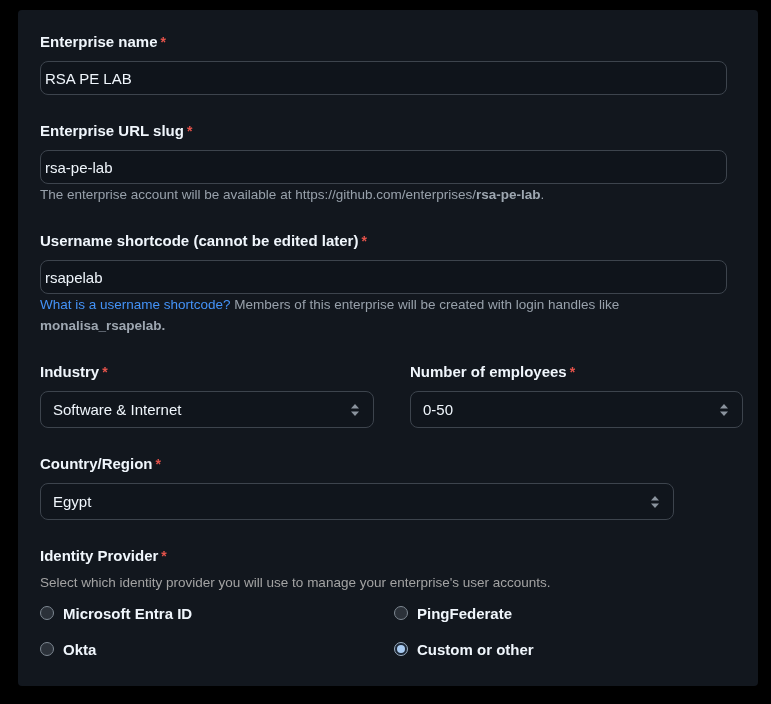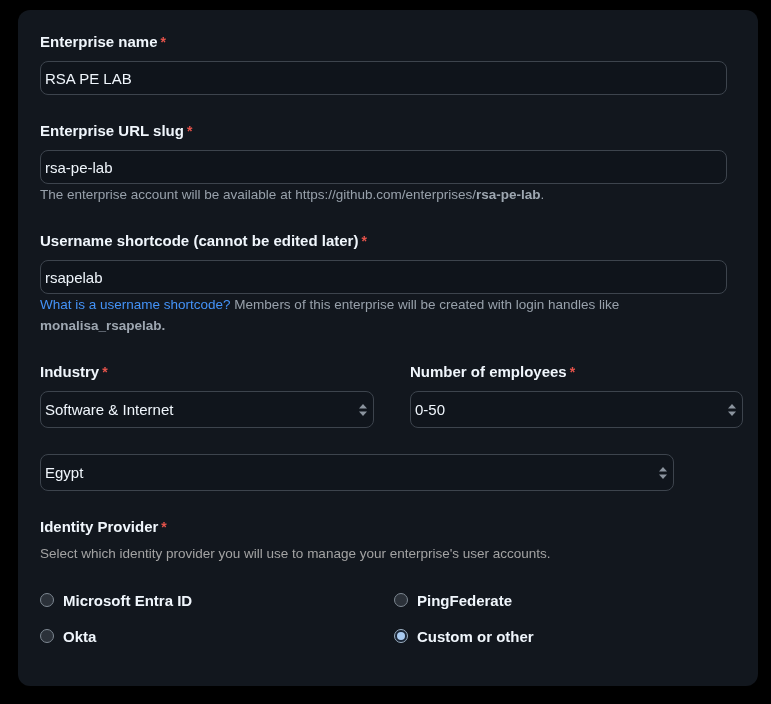--- a/index.html
+++ b/index.html
@@ -7,21 +7,21 @@
     width: 771px; height: 704px;
     background: #000000;
     font-family: "Liberation Sans", sans-serif;
     overflow: hidden;
   }
   .panel {
     position: absolute;
     left: 18px; top: 10px;
     width: 740px; height: 676px;
     background: #12171e;
-    border-radius: 12px;
+    border-radius: 4px;
     padding: 12px 30px 16px 22px;
   }
   .field-label {
     font-size: 15px;
     font-weight: 700;
     color: #f0f6fc;
     line-height: 20px;
   }
   .req {
     color: #e5534b;
@@ -63,32 +63,32 @@
   }
   .select-box {
     margin-top: 9px;
     height: 37px;
     background: #10151c;
     border: 1px solid #3d444d;
     border-radius: 8px;
     display: flex;
     align-items: center;
     justify-content: space-between;
-    padding: 0 4px;
+    padding: 0 12px;
     color: #f0f6fc;
     font-size: 15px;
     cursor: pointer;
   }
   .select-box .updown { flex: 0 0 auto; display: flex; }
   .radio-grid {
     display: grid;
     grid-template-columns: 334px 333px;
     column-gap: 20px;
     row-gap: 14px;
-    margin-top: 28px;
+    margin-top: 12px;
   }
   .radio-option {
     display: flex;
     align-items: center;
     gap: 9px;
     cursor: pointer;
     height: 22px;
   }
   .radio {
     width: 14px; height: 14px;
@@ -160,20 +160,21 @@
           <svg width="12" height="16" viewBox="0 0 12 16">
               <path d="M6 2 L10 6.5 L2 6.5 Z" fill="#8b949e"></path>
               <path d="M6 14 L2 9.5 L10 9.5 Z" fill="#8b949e"></path>
             </svg>
         </span>
       </div>
     </div>
   </div>
 
   <div class="section">
+    <div class="field-label"><span>Country/Region</span><span class="req">*</span></div>
     <div class="select-box" style="width:634px">
       <span>Egypt</span>
       <span class="updown">
         <svg width="12" height="16" viewBox="0 0 12 16">
             <path d="M6 2 L10 6.5 L2 6.5 Z" fill="#8b949e"></path>
             <path d="M6 14 L2 9.5 L10 9.5 Z" fill="#8b949e"></path>
           </svg>
       </span>
     </div>
   </div>

